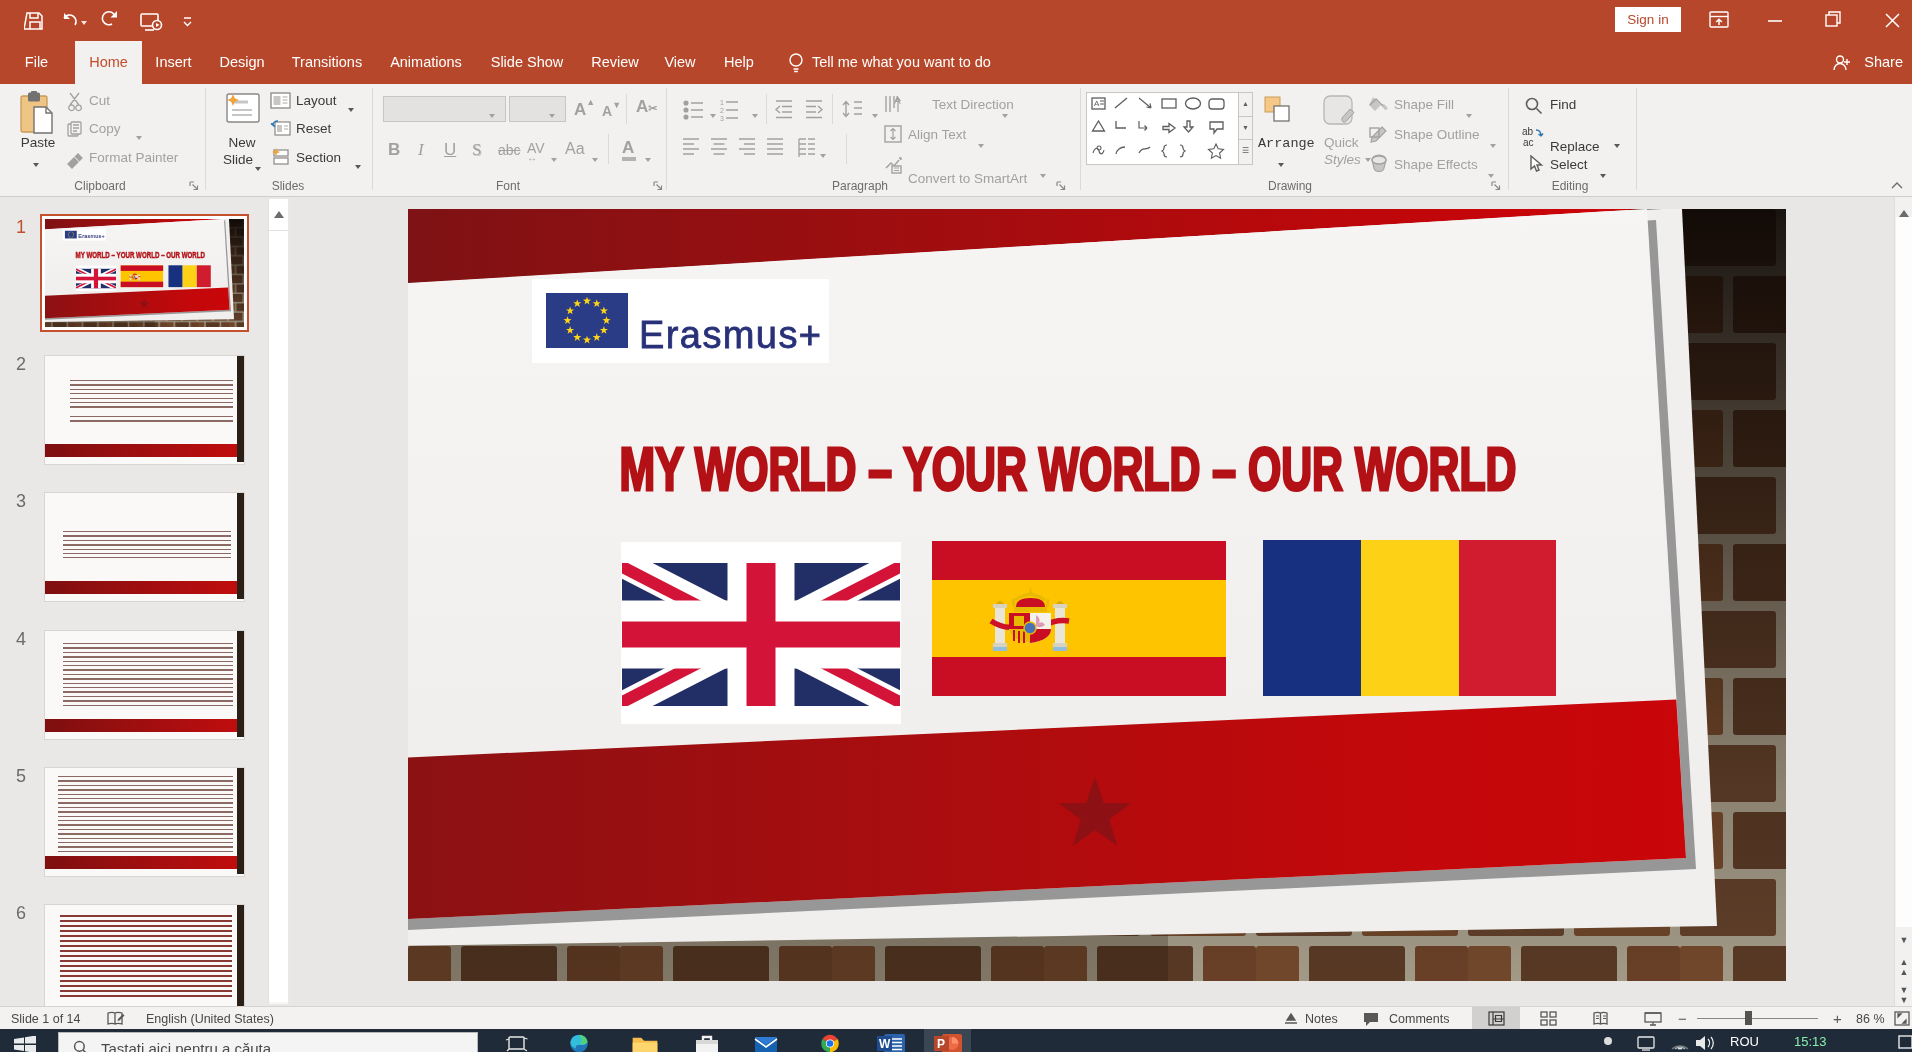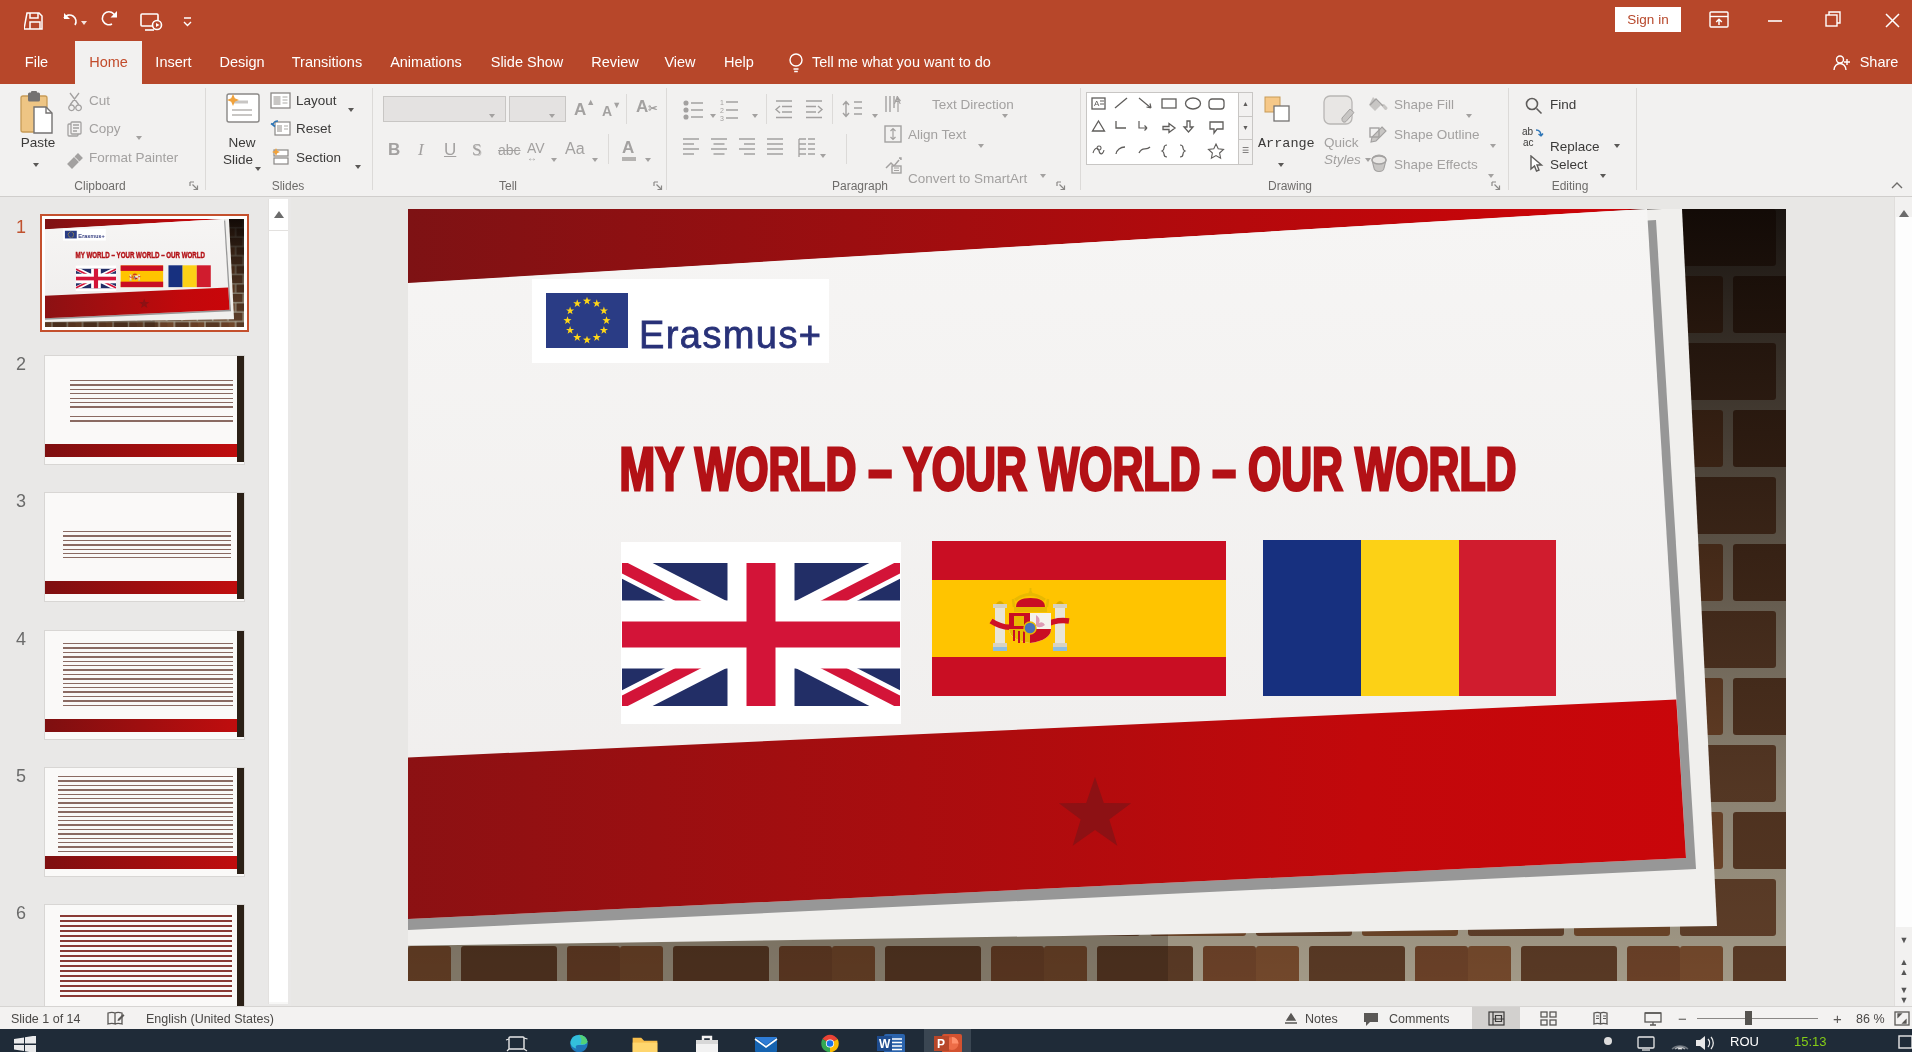--- a/index.html
+++ b/index.html
@@ -73,32 +73,32 @@
   <svg class="abs" style="left:786px;top:11px" width="20" height="22" viewBox="0 0 20 22" fill="none" stroke="#fff" stroke-width="1.4">
     <circle cx="10" cy="8" r="6"></circle>
     <path d="M7.5 17 h5 M8.2 19.5 h3.6" stroke-width="1.3"></path>
   </svg>
   <div class="tab" style="left:812px;width:220px;text-align:left;">Tell me what you want to do</div>
   <svg class="abs" style="left:1832px;top:12px" width="20" height="20" viewBox="0 0 20 20" fill="none" stroke="#fff" stroke-width="1.4">
     <circle cx="8" cy="6.5" r="3.5"></circle>
     <path d="M2 17 c0-4 3-6.5 6-6.5 c3 0 6 2.5 6 6.5"></path>
     <path d="M15 6 v6 M12 9 h6"></path>
   </svg>
-  <div class="tab" style="left:1855px;width:48px;text-align:center;">Share</div>
+  <div class="tab" style="left:1855px;width:48px;text-align:right;">Share</div>
 </div>
 <div id="ribbon">
   <div class="gdiv" style="left:205px"></div>
   <div class="gdiv" style="left:372px"></div>
   <div class="gdiv" style="left:666px"></div>
   <div class="gdiv" style="left:1080px"></div>
   <div class="gdiv" style="left:1508px"></div>
   <div class="gdiv" style="left:1636px"></div>
   <div class="glabel" style="left:40px;width:120px">Clipboard</div>
   <div class="glabel" style="left:228px;width:120px">Slides</div>
-  <div class="glabel" style="left:448px;width:120px">Tell</div>
+  <div class="glabel" style="left:448px;width:120px">Font</div>
   <div class="glabel" style="left:800px;width:120px">Paragraph</div>
   <div class="glabel" style="left:1230px;width:120px">Drawing</div>
   <div class="glabel" style="left:1510px;width:120px">Editing</div>
 
   <svg class="abs" style="left:188px;top:96px" width="12" height="12" viewBox="0 0 12 12" stroke="#8a8886" fill="none" stroke-width="1.2">
       <path d="M2 2 h4 M2 2 v4 M4.5 4.5 l5 5 M9.5 5.5 v4 h-4"></path>
     </svg>
   <svg class="abs" style="left:652px;top:96px" width="12" height="12" viewBox="0 0 12 12" stroke="#8a8886" fill="none" stroke-width="1.2">
       <path d="M2 2 h4 M2 2 v4 M4.5 4.5 l5 5 M9.5 5.5 v4 h-4"></path>
     </svg>
@@ -580,20 +580,27 @@
   <div class="abs" style="left:1856px;top:5px">86 %</div>
   <svg class="abs" style="left:1894px;top:4px" width="16" height="15" viewBox="0 0 16 15" fill="none" stroke="#5a5856" stroke-width="1.3">
     <rect x="1" y="1" width="14" height="13"></rect>
     <path d="M4 6 l3-3 h-3 z M12 9 l-3 3 h3 z" fill="#5a5856"></path>
   </svg>
 </div>
 <div id="taskbar">
   <svg class="abs" style="left:12px;top:7px" width="26" height="16" viewBox="0 0 26 16" fill="none" stroke="#fff" stroke-width="1.4">
     <path d="M2 3 l10-1.5 v6 h-10 z M13 1.2 l11-1.7 v8 h-11 z M2 9 h10 v6 l-10-1.5 z M13 9 h11 v8 l-11-1.7 z" fill="#fff" stroke="none" opacity=".9"></path>
   </svg>
+  <div class="abs" style="left:58px;top:3px;width:420px;height:20px;background:#F4F4F4;border:1px solid #B8B8B8;border-bottom:none">
+    <svg class="abs" style="left:14px;top:7px" width="16" height="16" viewBox="0 0 15 15" fill="none" stroke="#555" stroke-width="1.4">
+      <circle cx="6" cy="6" r="4.5"></circle>
+        <path d="M9.5 9.5 l4 4"></path>
+    </svg>
+    <div class="abs" style="left:42px;top:7px;font-size:15px;color:#4a4a4a;white-space:nowrap">Tastați aici pentru a căuta</div>
+  </div>
   <svg class="abs" style="left:505px;top:6px" width="24" height="18" viewBox="0 0 24 18" fill="none" stroke="#E8E8E8" stroke-width="1.4">
     <rect x="4" y="2" width="15" height="12" rx="1"></rect>
     <path d="M1 5 l3-1 M22.5 4 l-3.5-1 M4 14 l-2 2 M19 14 l3 2" stroke-width="1.2"></path>
   </svg>
   <svg class="abs" style="left:566px;top:5px" width="26" height="19" viewBox="0 0 26 26">
     <circle cx="13" cy="13" r="12" fill="#2077B8"></circle>
     <path d="M1.5 10 a12 12 0 0 1 23 0 c-1 6 -7 5 -11 5 c-5 0 -6 2 -4 5 c-5-1 -9-5 -8-10 z" fill="#33BFDC"></path>
     <path d="M13 1 a12 12 0 0 1 11.8 9.8 c-3 4 -7 3.5 -10 3 c3-4 1-9 -1.8-12.8 z" fill="#53D177"></path>
   </svg>
   <svg class="abs" style="left:631px;top:6px" width="28" height="19" viewBox="0 0 28 20">
@@ -639,17 +646,17 @@
   <svg class="abs" style="left:1670px;top:6px" width="20" height="16" viewBox="0 0 20 16" fill="none" stroke="#E8E8E8" stroke-width="1.4">
     <path d="M2 14 a12 12 0 0 1 16 0" opacity=".4"></path>
     <path d="M5 14 a8 8 0 0 1 10 0" opacity=".7"></path>
     <path d="M8 14 a4 4 0 0 1 4 0"></path>
   </svg>
   <svg class="abs" style="left:1694px;top:6px" width="22" height="16" viewBox="0 0 22 16" fill="#E8E8E8">
     <path d="M2 5 h4 l5-4 v14 l-5-4 h-4 z"></path>
     <path d="M14 4 a6 6 0 0 1 0 8 M17 2 a9 9 0 0 1 0 12" fill="none" stroke="#E8E8E8" stroke-width="1.3"></path>
   </svg>
   <div class="abs" style="left:1730px;top:5px;color:#fff;font-size:13px">ROU</div>
-  <div class="abs" style="left:1794px;top:5px;color:#84cc16;font-size:13px">15:13</div>
+  <div class="abs" style="left:1794px;top:5px;color:#86efac;font-size:13px">15:13</div>
   <svg class="abs" style="left:1898px;top:6px" width="16" height="15" viewBox="0 0 16 15" fill="none" stroke="#E8E8E8" stroke-width="1.4">
     <rect x="1" y="1" width="13" height="12"></rect>
   </svg>
 </div>
 
 </body></html>

